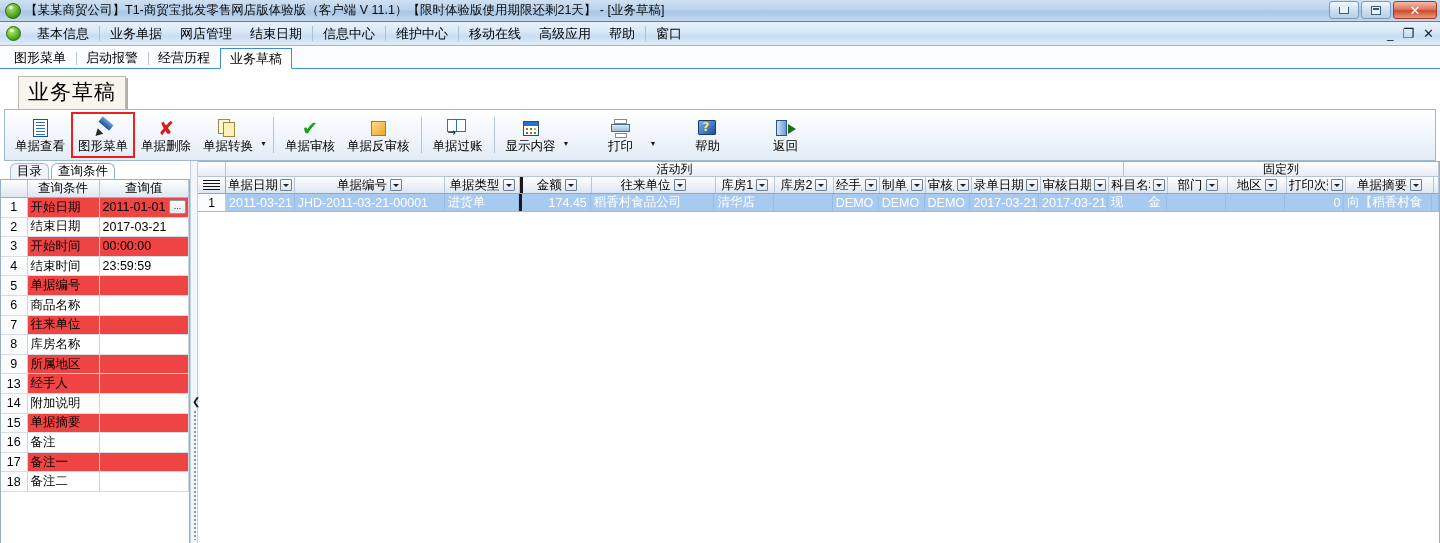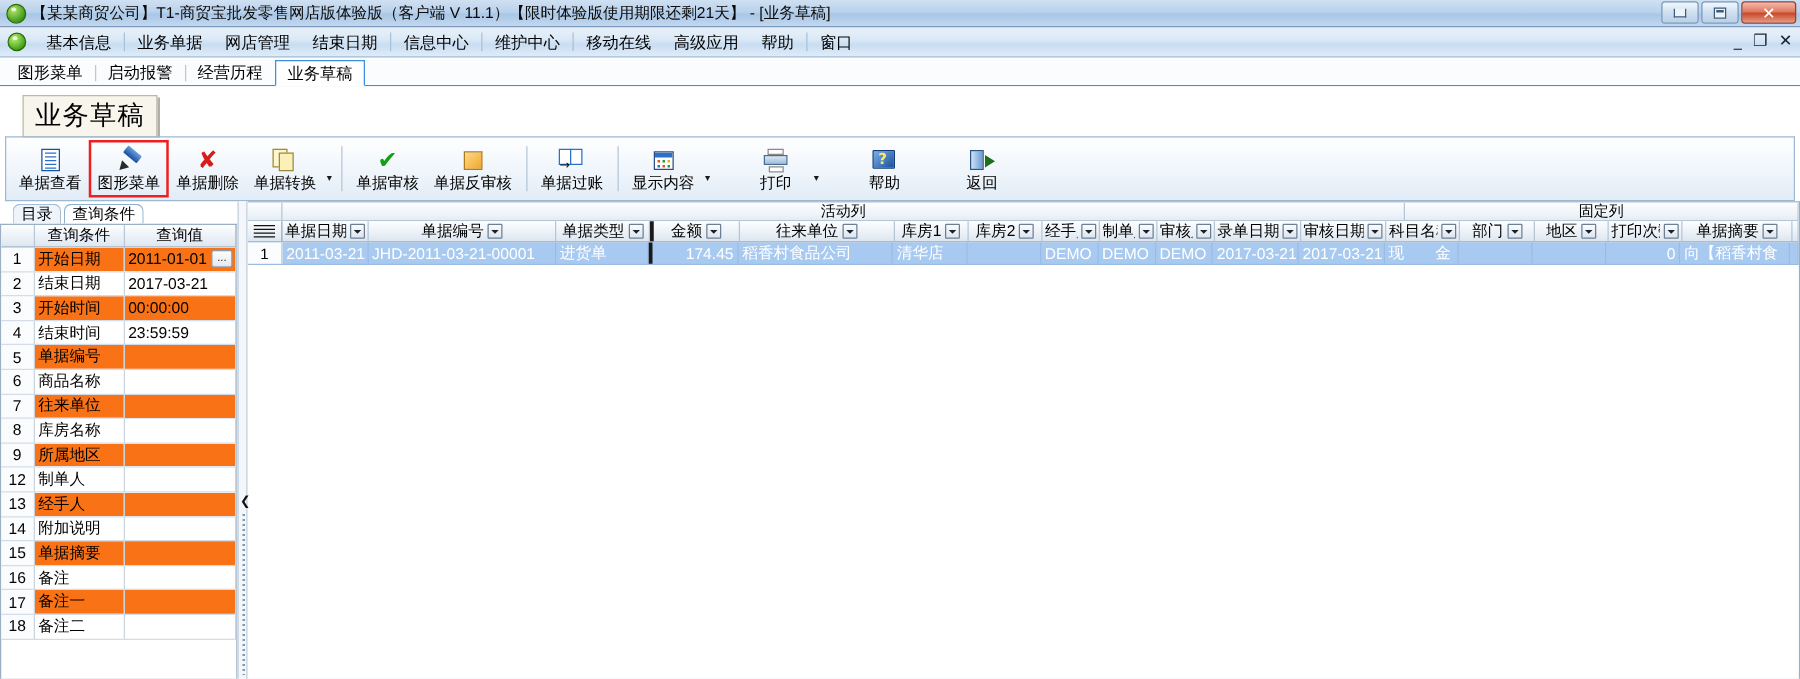--- a/index.html
+++ b/index.html
@@ -187,21 +187,21 @@
     border-right:1px solid #b6c6d6;border-bottom:1px solid #9eb2c6;
     text-align:center;padding:0;
   }
   table.qt td{
     height:19.6px;font-size:12.5px;color:#000;border-bottom:1px solid #d4dde7;
     border-right:1px solid #c9d4de;padding:0 3px;white-space:nowrap;overflow:hidden;
   }
   td.rn{ width:26px;text-align:center;color:#000;background:#fbfcfd;border-right:1px solid #c0ccd8;font-size:12px; }
   td.cond{ width:72px;padding-left:5px; }
   td.val{ padding-left:3px;position:relative; }
-  tr.alt td.cond, tr.alt td.val{ background:#f97316; }
+  tr.alt td.cond, tr.alt td.val{ background:#ef4444; }
   td.cond.sel{ background:#bcd6f0; }
   .ellipsis-btn{
     position:absolute;right:2px;top:2px;width:17px;height:14px;
     border:1px solid #8d9aa8;border-radius:2px;
     background:linear-gradient(to bottom,#fdfdfd,#e4e8ee);
     font-size:9px;line-height:11px;text-align:center;color:#222;
   }
 
   
   .splitter{
@@ -492,25 +492,20 @@
               <td class="val"></td>
             </tr>
             <tr>
               <td class="rn">8</td>
               <td class="cond">库房名称</td>
               <td class="val"></td>
             </tr>
             <tr class="alt">
               <td class="rn">9</td>
               <td class="cond">所属地区</td>
-              <td class="val"></td>
-            </tr>
-            <tr>
-              <td class="rn">12</td>
-              <td class="cond">制单人</td>
               <td class="val"></td>
             </tr>
             <tr class="alt">
               <td class="rn">13</td>
               <td class="cond">经手人</td>
               <td class="val"></td>
             </tr>
             <tr>
               <td class="rn">14</td>
               <td class="cond">附加说明</td>

